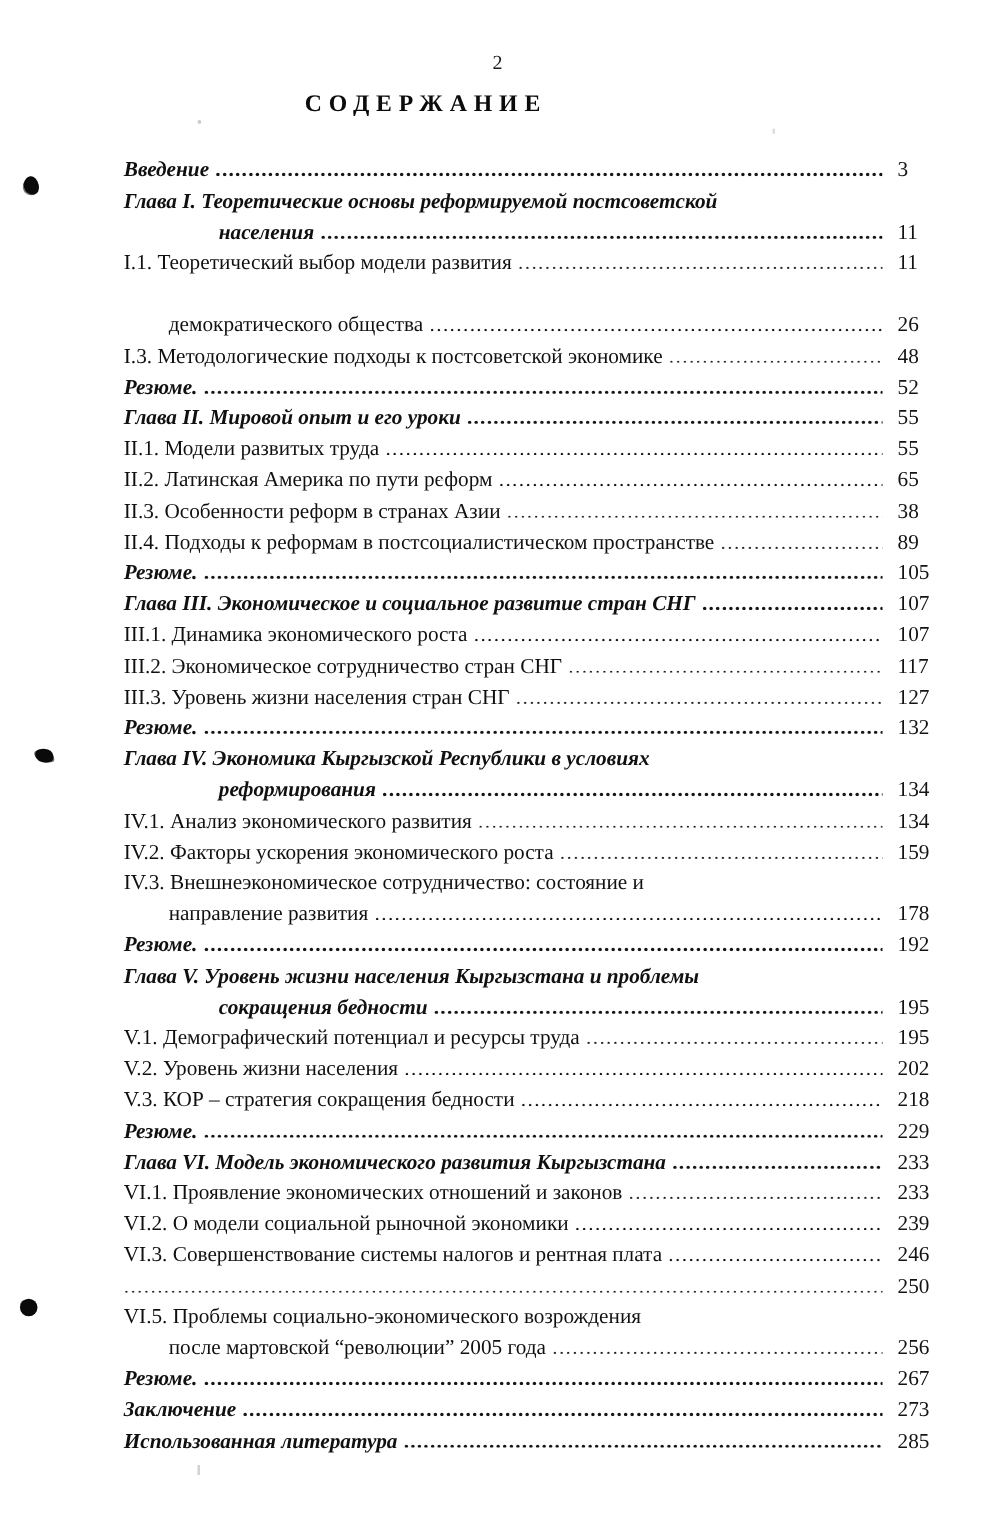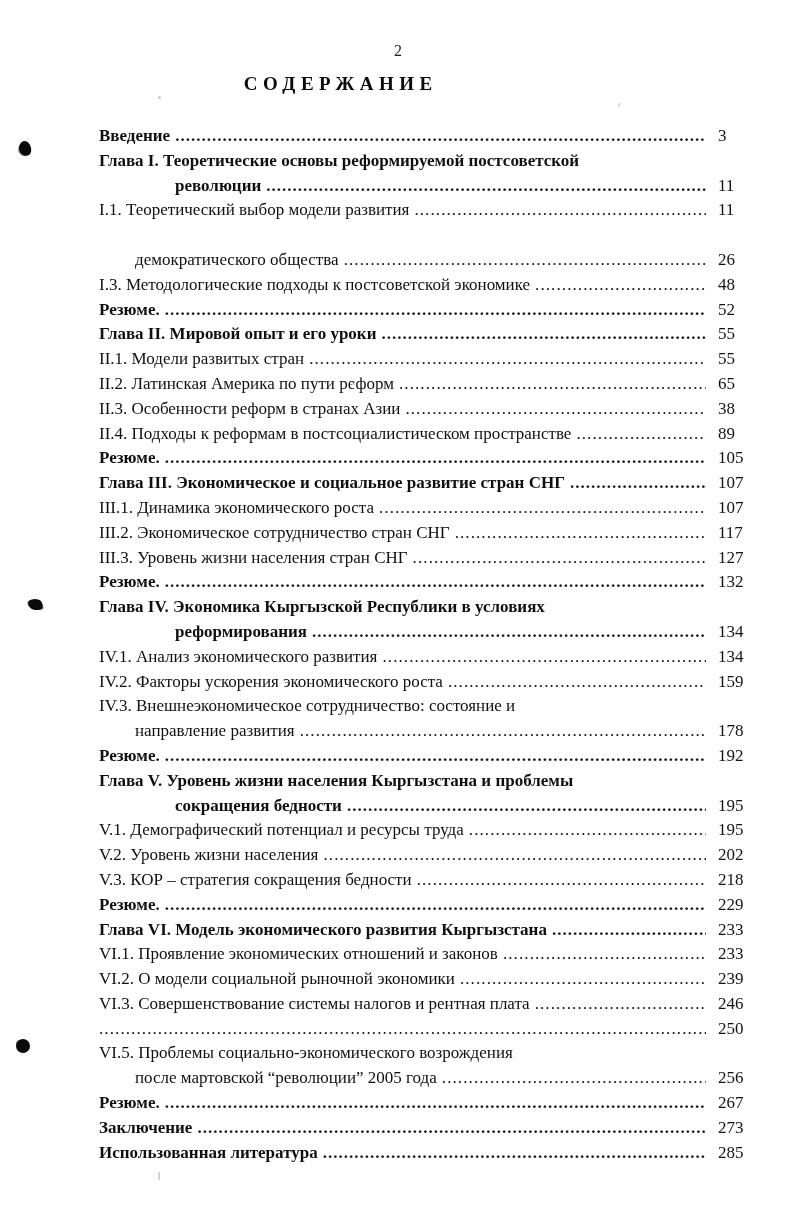--- a/index.html
+++ b/index.html
@@ -77,21 +77,21 @@
   .pageno {
     flex: 0 0 auto;
     width: 46px;
     padding-left: 12px;
     text-align: left;
     font-size: 17px;
     color: #131313;
   }
   .row.no-leader .leader::before { content: ""; }
 
-  .bold .label { font-weight: bold; }
+  .bold .label { font-weight: bold; font-style: italic; }
   .bold .leader::before { font-weight: bold; letter-spacing: 1.0px; }
 
   
   .ind-chapter { padding-left: 76px; }
   .ind-sub     { padding-left: 36px; }
 
   
   .blob {
     position: absolute;
     background: #0a0a0a;
@@ -140,21 +140,21 @@
         <span class="label">Введение</span>
         <span class="leader"></span>
         <span class="pageno">3</span>
       </div>
       <div class="row bold no-leader">
         <span class="label">Глава I. Теоретические основы реформируемой постсоветской</span>
         <span class="leader"></span>
         <span class="pageno"></span>
       </div>
       <div class="row bold ind-chapter">
-        <span class="label">революции</span>
+        <span class="label">населения</span>
         <span class="leader"></span>
         <span class="pageno">11</span>
       </div>
       <div class="row">
         <span class="label">I.1. Теоретический выбор модели развития</span>
         <span class="leader"></span>
         <span class="pageno">11</span>
       </div>
       <div class="row no-leader">
         <span class="leader"></span>
@@ -174,21 +174,21 @@
         <span class="label">Резюме.</span>
         <span class="leader"></span>
         <span class="pageno">52</span>
       </div>
       <div class="row bold">
         <span class="label">Глава II. Мировой опыт и его уроки</span>
         <span class="leader"></span>
         <span class="pageno">55</span>
       </div>
       <div class="row">
-        <span class="label">II.1. Модели развитых стран</span>
+        <span class="label">II.1. Модели развитых труда</span>
         <span class="leader"></span>
         <span class="pageno">55</span>
       </div>
       <div class="row">
         <span class="label">II.2. Латинская Америка по пути реформ</span>
         <span class="leader"></span>
         <span class="pageno">65</span>
       </div>
       <div class="row">
         <span class="label">II.3. Особенности реформ в странах Азии</span>

